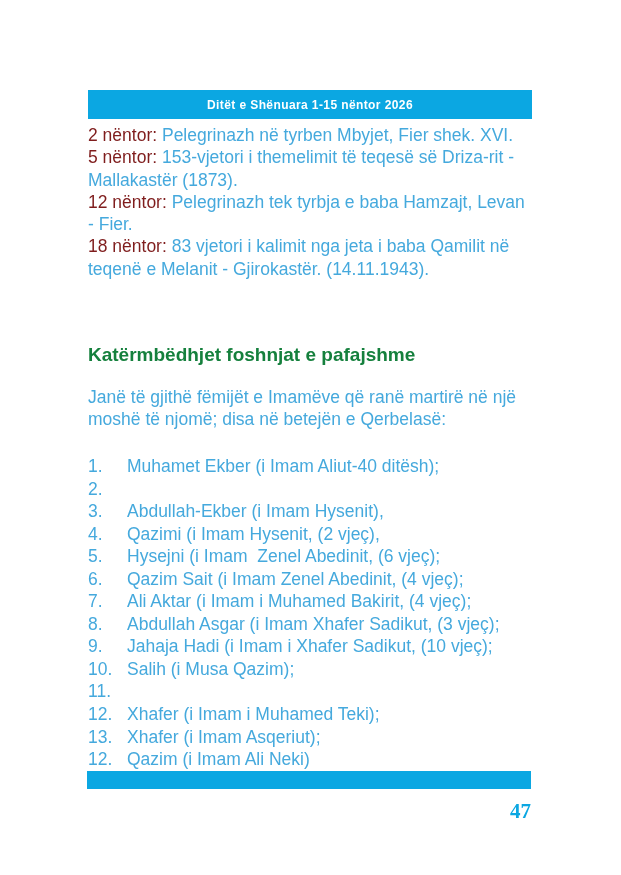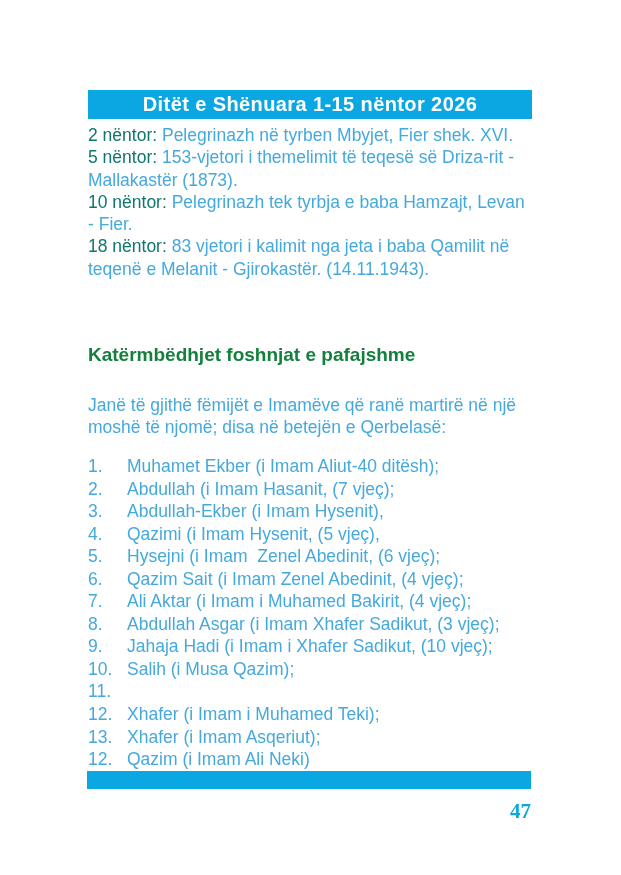--- a/index.html
+++ b/index.html
@@ -13,47 +13,47 @@
   }
   .banner {
     position: absolute;
     left: 88px; top: 90px;
     width: 444px; height: 29px;
     background: #0ba7e2;
     display: flex; align-items: center; justify-content: center;
   }
   .banner-title {
     color: #ffffff;
-    font-size: 20px;
+    font-size: 12px;
     font-weight: 700;
     letter-spacing: 0.4px;
     white-space: nowrap;
   }
   .events {
     position: absolute;
     left: 88px; top: 124px;
     width: 447px;
     font-size: 17.5px;
     line-height: 22.3px;
     color: #45a9dd;
   }
   .events p { margin: 0; }
-  .event-date { color: #0f766e; }
+  .event-date { color: #7f1d1d; }
   .subheading {
     position: absolute;
     left: 88px; top: 344px;
     margin: 0;
     width: 447px;
     font-size: 19px;
     font-weight: 700;
     color: #15803d;
   }
   .intro {
     position: absolute;
-    left: 88px; top: 394px;
+    left: 88px; top: 386px;
     margin: 0;
     width: 447px;
     font-size: 17.5px;
     line-height: 22.3px;
     color: #45a9dd;
   }
   .names {
     position: absolute;
     left: 88px; top: 455px;
     width: 447px;
@@ -87,44 +87,43 @@
 
 <div class="page">
 
   <div class="banner">
     <span class="banner-title">Ditët e Shënuara 1-15 nëntor 2026</span>
   </div>
 
   <div class="events">
     <p><span class="event-date">2 nëntor:</span> <span>Pelegrinazh në tyrben Mbyjet, Fier shek. XVI.</span></p>
     <p><span class="event-date">5 nëntor:</span> <span>153-vjetori i themelimit të teqesë së Driza-rit - Mallakastër (1873).</span></p>
-    <p><span class="event-date">10 nëntor:</span> <span>Pelegrinazh tek tyrbja e baba Hamzajt, Levan - Fier.</span></p>
+    <p><span class="event-date">12 nëntor:</span> <span>Pelegrinazh tek tyrbja e baba Hamzajt, Levan - Fier.</span></p>
     <p><span class="event-date">18 nëntor:</span> <span>83 vjetori i kalimit nga jeta i baba Qamilit në teqenë e Melanit - Gjirokastër. (14.11.1943).</span></p>
   </div>
 
   <h2 class="subheading">Katërmbëdhjet foshnjat e pafajshme</h2>
 
   <p class="intro">Janë të gjithë fëmijët e Imamëve që ranë martirë në një moshë të njomë; disa në betejën e Qerbelasë:</p>
 
   <div class="names">
     <div class="name-row">
         <span class="num">1.</span>
         <span class="txt">Muhamet Ekber (i Imam Aliut-40 ditësh);</span>
       </div>
     <div class="name-row">
         <span class="num">2.</span>
-        <span class="txt">Abdullah (i Imam Hasanit, (7 vjeç);</span>
       </div>
     <div class="name-row">
         <span class="num">3.</span>
         <span class="txt">Abdullah-Ekber (i Imam Hysenit),</span>
       </div>
     <div class="name-row">
         <span class="num">4.</span>
-        <span class="txt">Qazimi (i Imam Hysenit, (5 vjeç),</span>
+        <span class="txt">Qazimi (i Imam Hysenit, (2 vjeç),</span>
       </div>
     <div class="name-row">
         <span class="num">5.</span>
         <span class="txt">Hysejni (i Imam  Zenel Abedinit, (6 vjeç);</span>
       </div>
     <div class="name-row">
         <span class="num">6.</span>
         <span class="txt">Qazim Sait (i Imam Zenel Abedinit, (4 vjeç);</span>
       </div>
     <div class="name-row">

